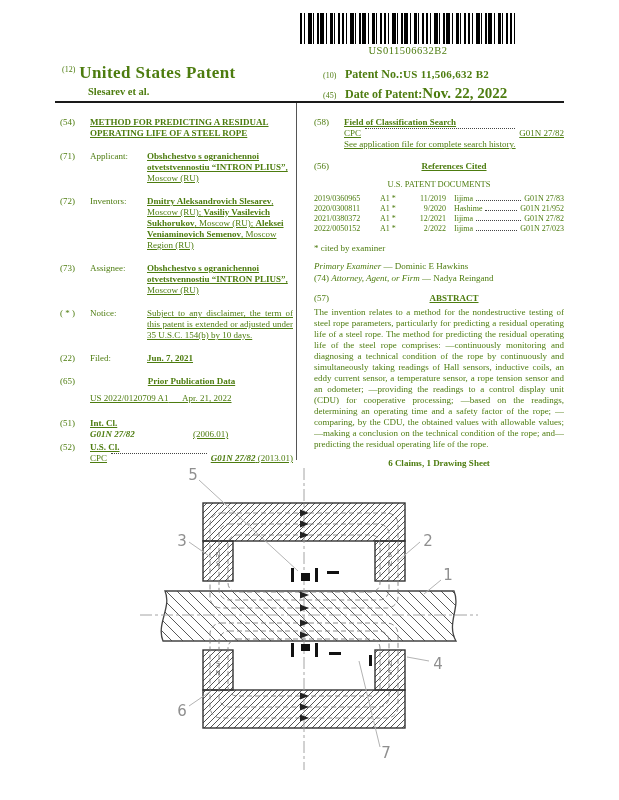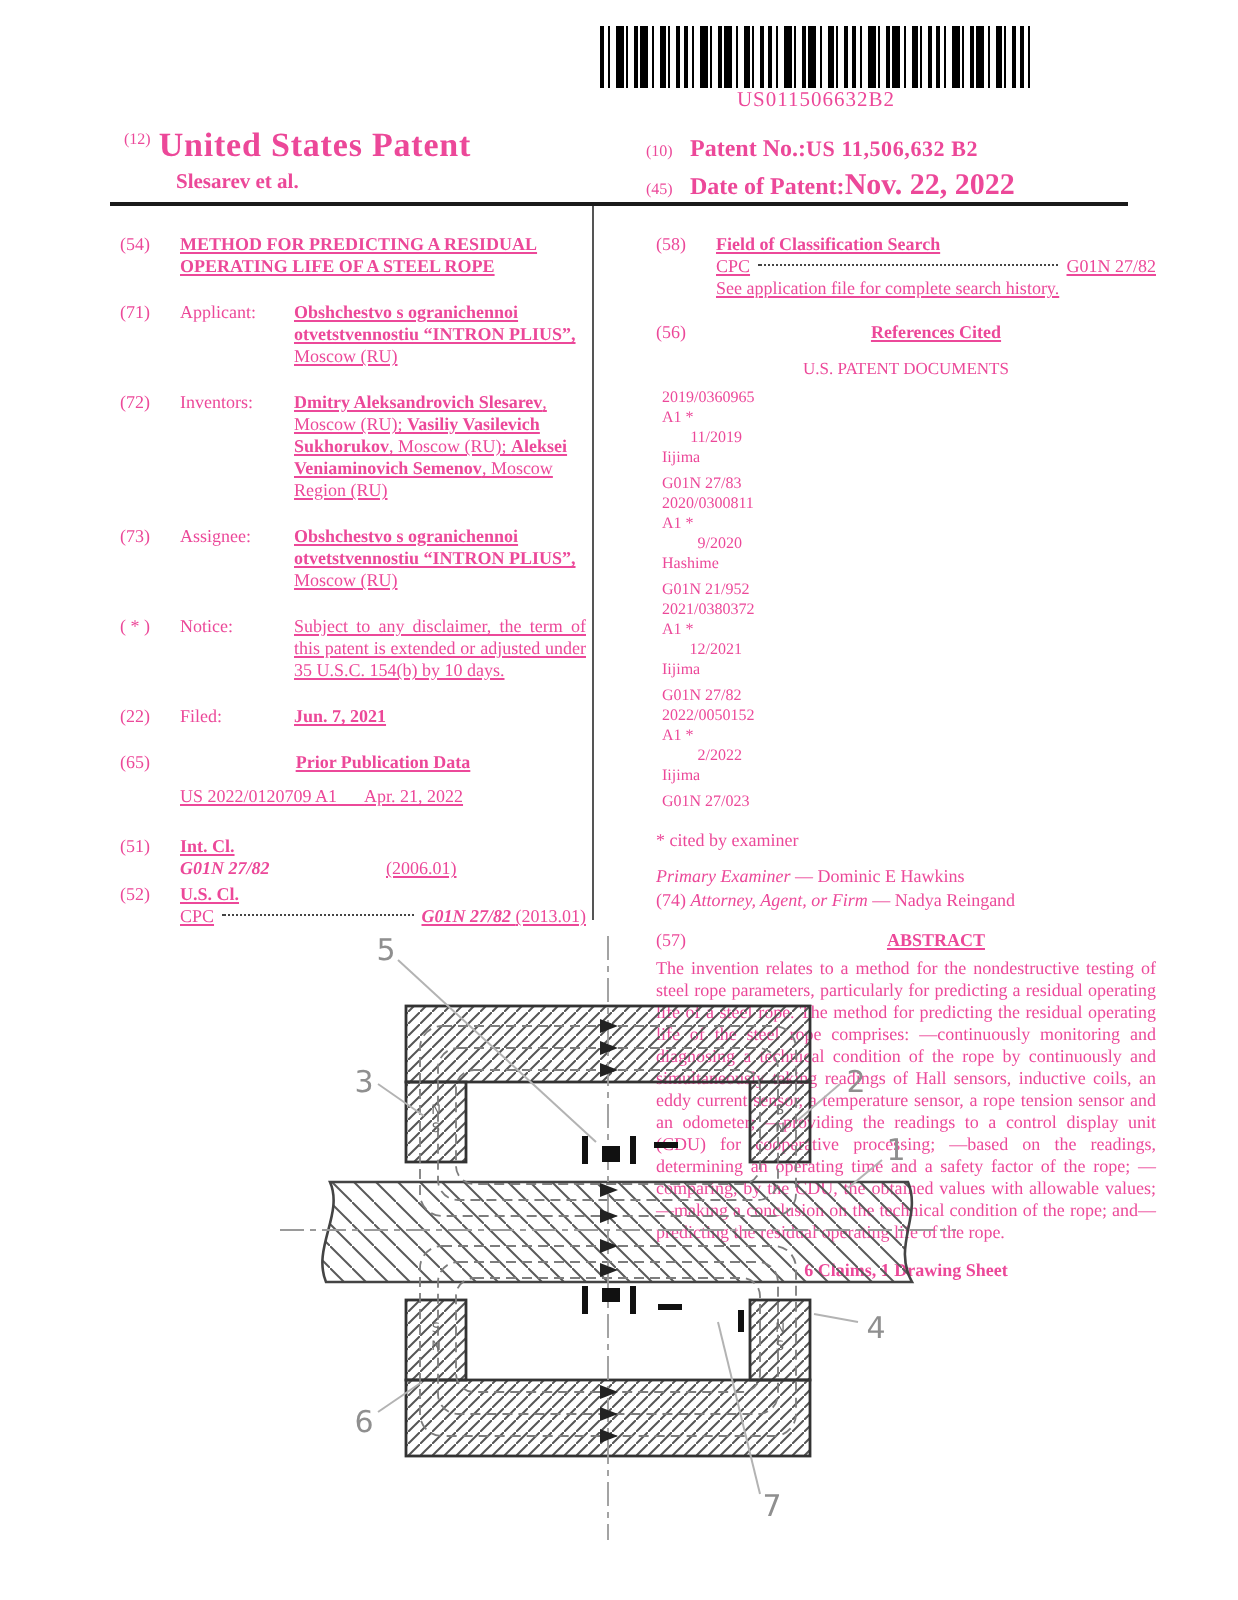--- a/index.html
+++ b/index.html
@@ -1,18 +1,18 @@
 <!DOCTYPE html>
 <html><head>
 <meta charset="utf-8">
 <style>
   html,body { margin:0; padding:0; background:#e8e8e8; }
   .page {
     position:relative; width:619px; height:800px; margin:0 auto;
-    background:#ffffff; font-family:"Liberation Serif", serif; color:#ec4899;
+    background:#ffffff; font-family:"Liberation Serif", serif; color:#4d7c0f;
     overflow:hidden;
   }
   
   .barcode {
     position:absolute; left:300px; top:13px; width:216px; height:31px;
     background:repeating-linear-gradient(90deg,
       #000 0 2px, #fff 2px 4px, #000 4px 5px, #fff 5px 8px,
       #000 8px 12px, #fff 12px 13px, #000 13px 14px, #fff 14px 17px,
       #000 17px 19px, #fff 19px 20px, #000 20px 24px, #fff 24px 26px,
       #000 26px 27px, #fff 27px 30px, #000 30px 33px, #fff 33px 34px,
@@ -31,36 +31,36 @@
   .h-right .code { font-size:8px; flex:none; width:22px; }
   .h-right .lbl { font-size:12px; font-weight:bold; flex:none; }
   .h-right .val1 { font-size:11px; font-weight:bold; flex:1; text-align:left; letter-spacing:0.3px; }
   .h-right .val2 { font-size:15px; font-weight:bold; flex:1; text-align:left; }
   .rule { position:absolute; left:55px; top:101px; width:509px; height:2px; background:#1a1a1a; }
   .divider { position:absolute; left:296px; top:103px; width:1px; height:357px; background:#555; }
 
   
   .col { position:absolute; font-size:9px; line-height:11px; }
   .col-l { left:60px; top:117px; width:233px; }
-  .col-r { left:328px; top:117px; width:250px; }
+  .col-r { left:314px; top:117px; width:250px; }
   .field { display:flex; margin-bottom:12px; }
   .fnum { flex:none; width:30px; }
   .flabel { flex:none; width:57px; }
   .fval { flex:1;text-decoration:underline; }
   .b { font-weight:bold; }
   .bi { font-weight:bold; font-style:italic; }
   .i { font-style:italic; }
   .center { text-align:center; }
   .just { text-align:justify; }
-  .dotline { display:flex; align-items:center; }
+  .dotline { display:flex; align-items:flex-start; }
   .dots { flex:1; border-bottom:1.2px dotted #444; margin:0 4px 2px 4px; min-width:12px; }
 
   
   .reftable { font-size:8px; line-height:10px; margin-top:4px; }
-  .refrow { display:flex; align-items:baseline;flex-direction:column; }
+  .refrow { display:flex; align-items:baseline; }
   .refrow .pub { flex:none; width:66px; }
   .refrow .kind { flex:none; width:26px; }
   .refrow .date { flex:none; width:40px; text-align:right; padding-right:8px; }
   .refrow .name { flex:none; }
   .refrow .rdots { flex:1; border-bottom:1.2px dotted #444; margin:0 3px 2px 3px; }
   .refrow .cls { flex:none; }
 
   .abstract { margin-top:2px; }
   .claims { text-align:center; font-weight:bold; margin-top:8px; }
 

